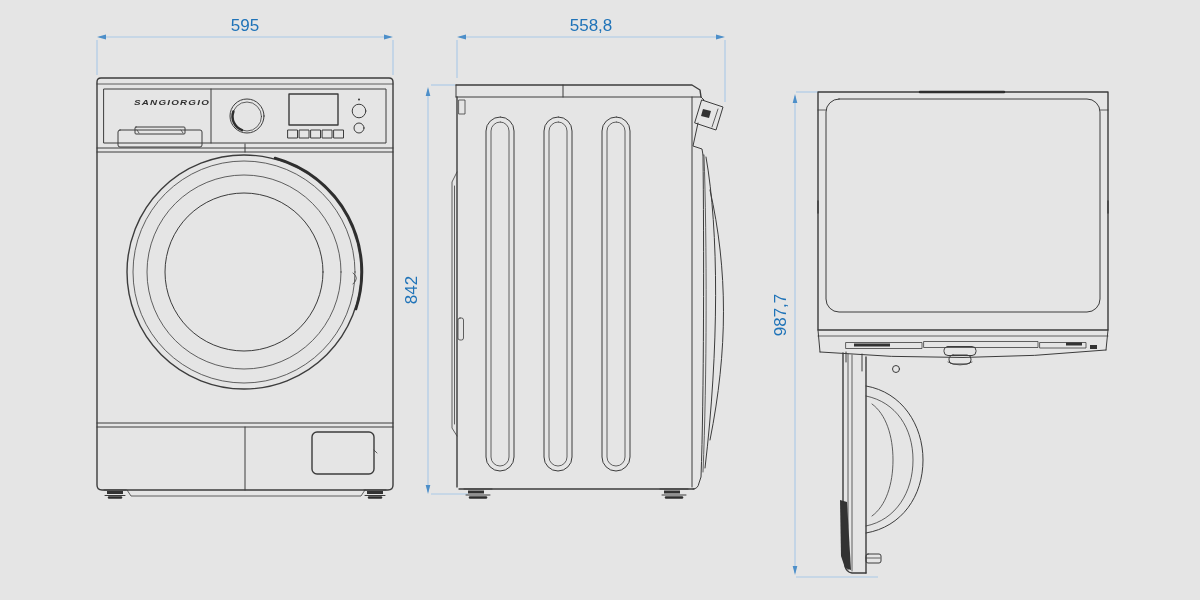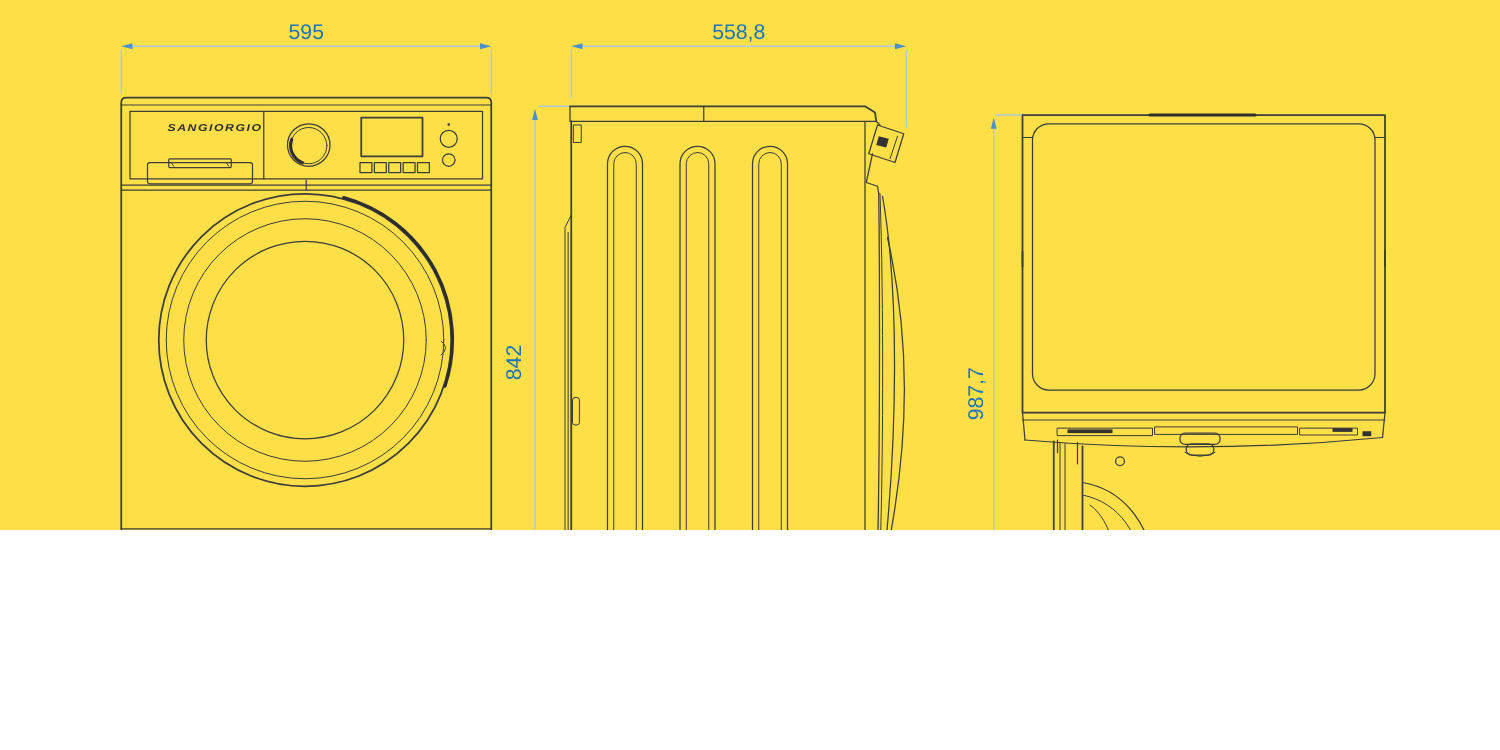--- a/index.html
+++ b/index.html
@@ -1,16 +1,16 @@
 <!DOCTYPE html>
 <html><head>
 <meta charset="utf-8">
 <style>
   html,body{margin:0;padding:0;background:#fff;}
-  #stage{position:relative;width:1200px;height:424px;background:#fde047;overflow:hidden;
+  #stage{position:relative;width:1200px;height:600px;background:#e5e5e5;overflow:hidden;
          font-family:"Liberation Sans",sans-serif;}
   svg{display:block}
   .ln{stroke:#3c3c3c;fill:none;stroke-width:1;stroke-linecap:round;stroke-linejoin:round}
   .ln14{stroke:#3c3c3c;fill:none;stroke-width:1.4;stroke-linecap:round;stroke-linejoin:round}
   .thin{stroke:#3c3c3c;fill:none;stroke-width:0.8;stroke-linecap:round;stroke-linejoin:round}
   .thick{stroke:#2e2e2e;fill:none;stroke-width:2.5;stroke-linecap:round}
   .fillDark{fill:#333;stroke:none}
   .dim{stroke:#a9c9e7;stroke-width:1.1;fill:none}
   .arrow{fill:#4d8fc9;stroke:none}
   .dimtext{fill:#1f73b8;font-family:"Liberation Sans",sans-serif;font-size:17px}

